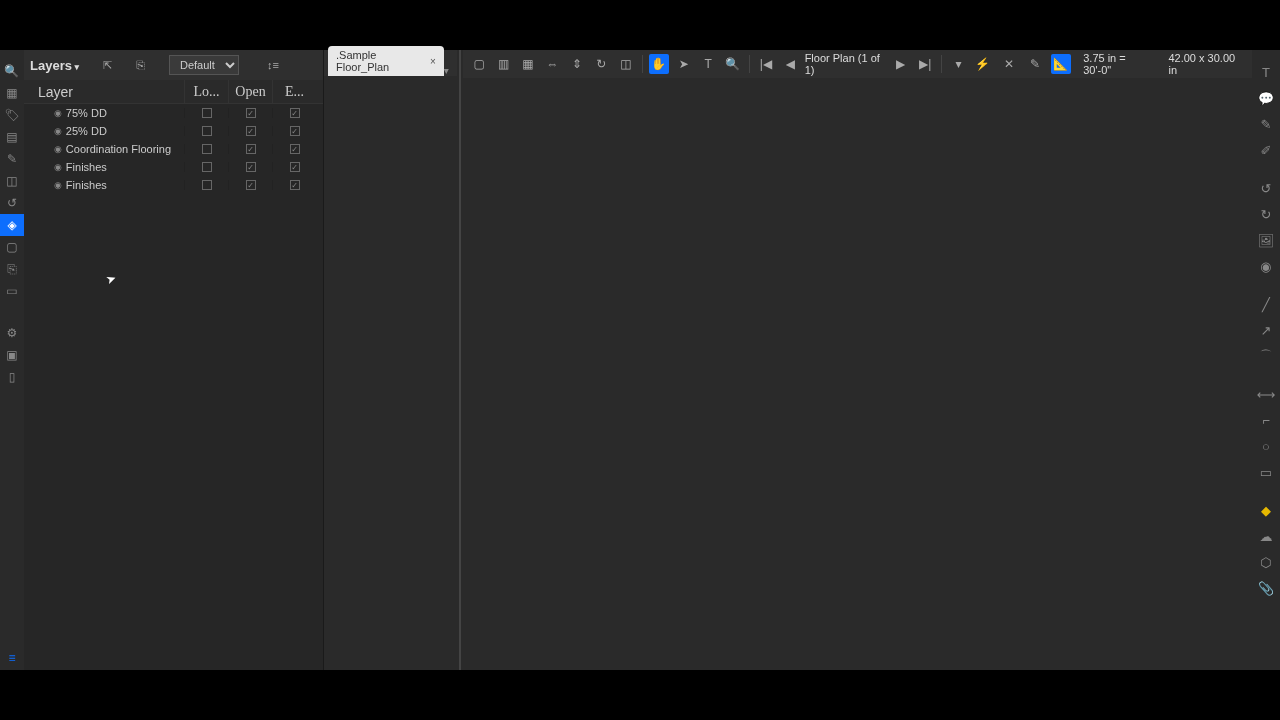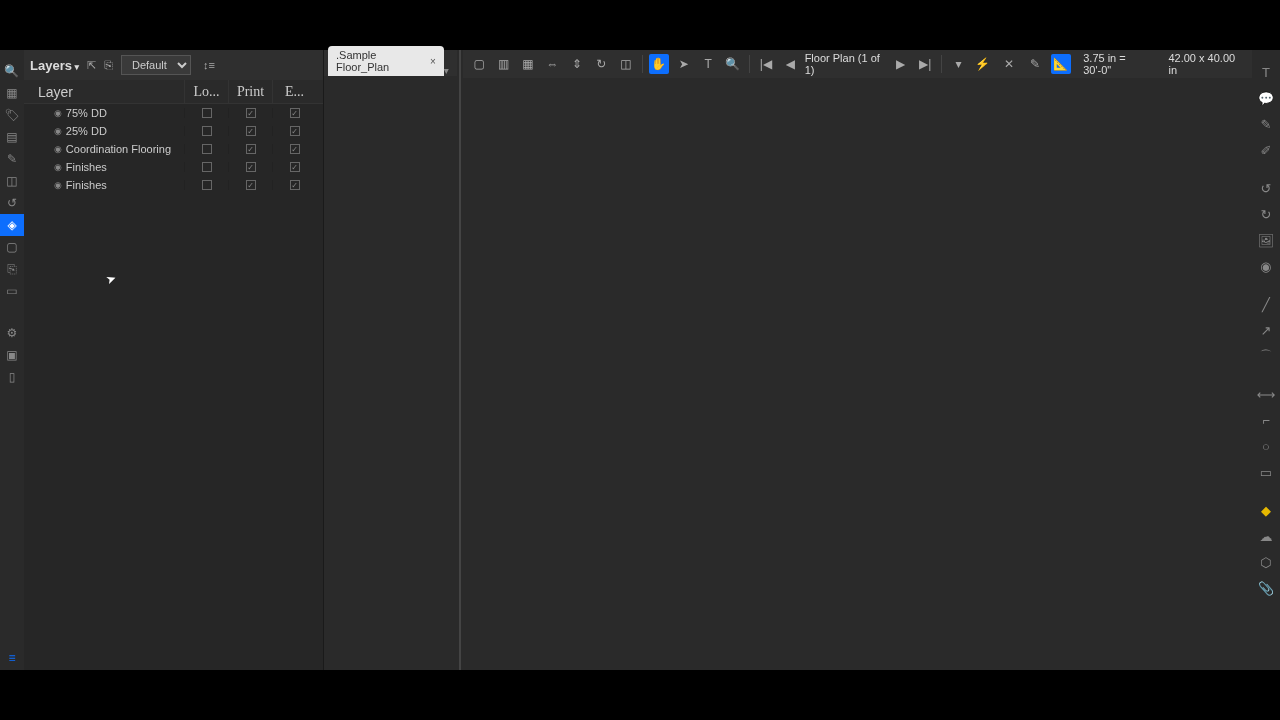--- a/index.html
+++ b/index.html
@@ -5,21 +5,21 @@
 * { margin: 0; padding: 0; box-sizing: border-box; font-family: Arial, sans-serif; }
 body { background: #000; width: 1280px; height: 720px; overflow: hidden; position: relative; }
 
 .app-frame { position: absolute; top: 50px; left: 0; width: 1280px; height: 620px; background: #1a1a1a; display: flex; }
 
 .left-rail { width: 24px; background: #2a2a2a; display: flex; flex-direction: column; padding-top: 10px; }
 .left-rail .rail-icon { width: 24px; height: 22px; display: flex; align-items: center; justify-content: center; color: #888; font-size: 12px; cursor: pointer; }
 .left-rail .rail-icon.active { background: #0d6efd; color: #fff; }
 
 .layers-panel { width: 300px; background: #262626; border-right: 1px solid #1a1a1a; display: flex; flex-direction: column; }
-.panel-header { height: 30px; background: #2f2f2f; display: flex; align-items: center; padding: 0 6px; gap: 8px; }
+.panel-header { height: 30px; background: #2f2f2f; display: flex; align-items: center; padding: 0 6px; gap: 24px; }
 .panel-title { color: #ddd; font-weight: bold; font-size: 13px; }
 .panel-title::after { content: " ▾"; font-size: 9px; }
 .hdr-icon { color: #aaa; font-size: 11px; cursor: pointer; }
 .dropdown { background: #3a3a3a; color: #ccc; font-size: 11px; padding: 2px 6px; border: 1px solid #555; width: 70px; }
 .sort-icon { color: #aaa; font-size: 11px; margin-left: 4px; }
 
 .layer-table-head { height: 24px; display: flex; background: #2a2a2a; color: #ccc; font-size: 14px; border-bottom: 1px solid #333; }
 .lth-layer { width: 160px; padding-left: 14px; display: flex; align-items: center; }
 .lth-col { width: 44px; display: flex; align-items: center; justify-content: center; border-left: 1px solid #333; font-family: Liberation Serif, serif; }
 
@@ -102,21 +102,21 @@
     <div class="panel-header">
       <span class="panel-title">Layers</span>
       <span class="hdr-icon">⇱</span>
       <span class="hdr-icon">⎘</span>
       <select class="dropdown"><option>Default</option></select>
       <span class="sort-icon">↕≡</span>
     </div>
     <div class="layer-table-head">
       <div class="lth-layer">Layer</div>
       <div class="lth-col">Lo...</div>
-      <div class="lth-col">Print</div>
+      <div class="lth-col">Open</div>
       <div class="lth-col">E...</div>
     </div>
     <div class="layers-body">
       <div class="layer-row">
         <div class="lr-name">
             <span class="lr-eye">◉</span>
             <span>75% DD</span>
           </div>
         <div class="lr-col">
             <span class="chk"></span>
@@ -424,21 +424,21 @@
       <div class="bb-icon">▶</div>
       <div class="bb-icon">▶|</div>
       <div class="bb-sep"></div>
       <div class="bb-icon">▾</div>
       <div class="bb-right">
         <div class="bb-icon">⚡</div>
         <div class="bb-icon">✕</div>
         <div class="bb-icon">✎</div>
         <div class="bb-icon active">📐</div>
         <span class="bb-measure">3.75 in = 30'-0"</span>
-        <span class="bb-measure">42.00 x 40.00 in</span>
+        <span class="bb-measure">42.00 x 30.00 in</span>
       </div>
     </div>
   </div>
 
   <div class="right-rail">
     <div class="rail-icon">T</div>
     <div class="rail-icon">💬</div>
     <div class="rail-icon">✎</div>
     <div class="rail-icon">✐</div>
     <div style="height:10px"></div>

